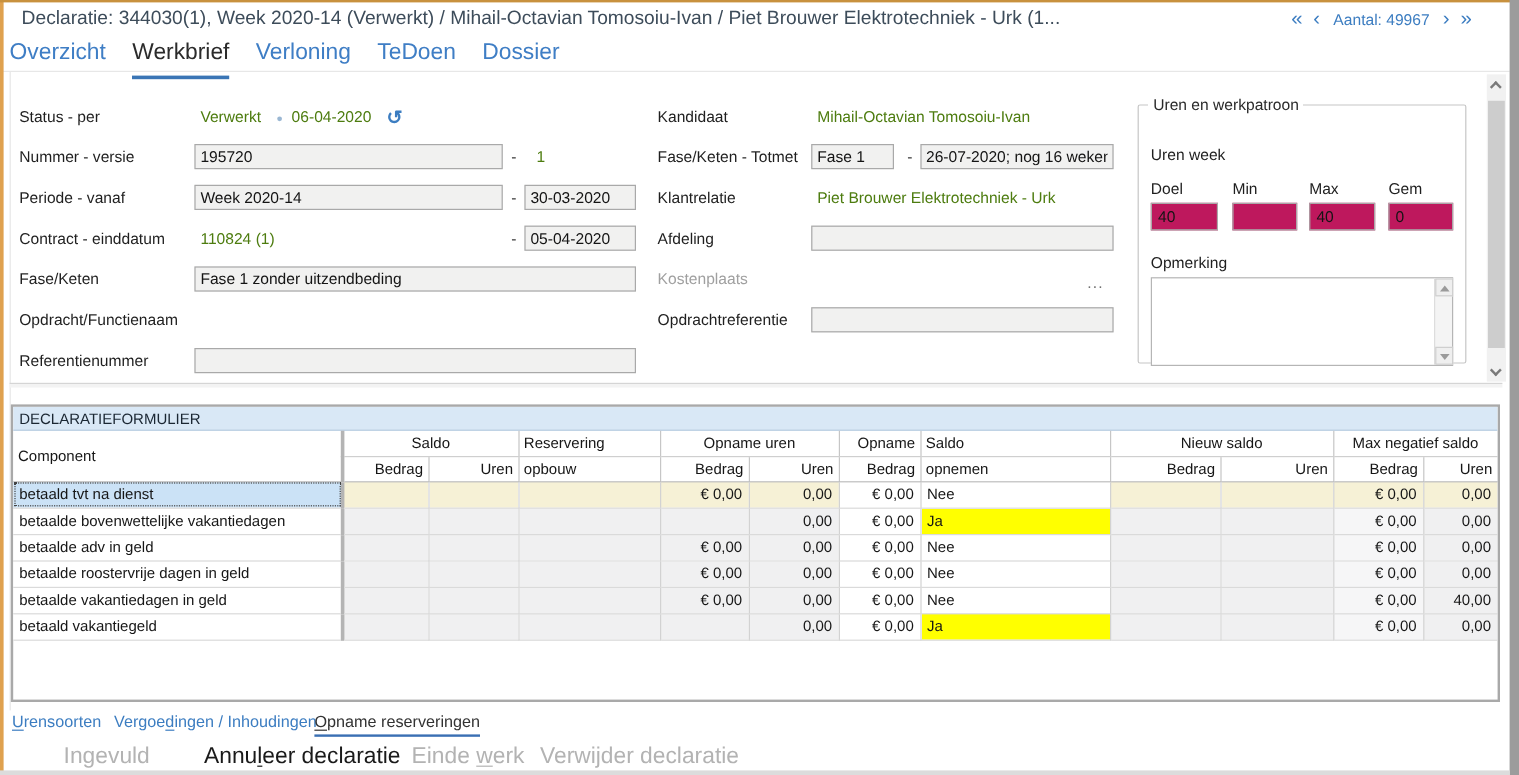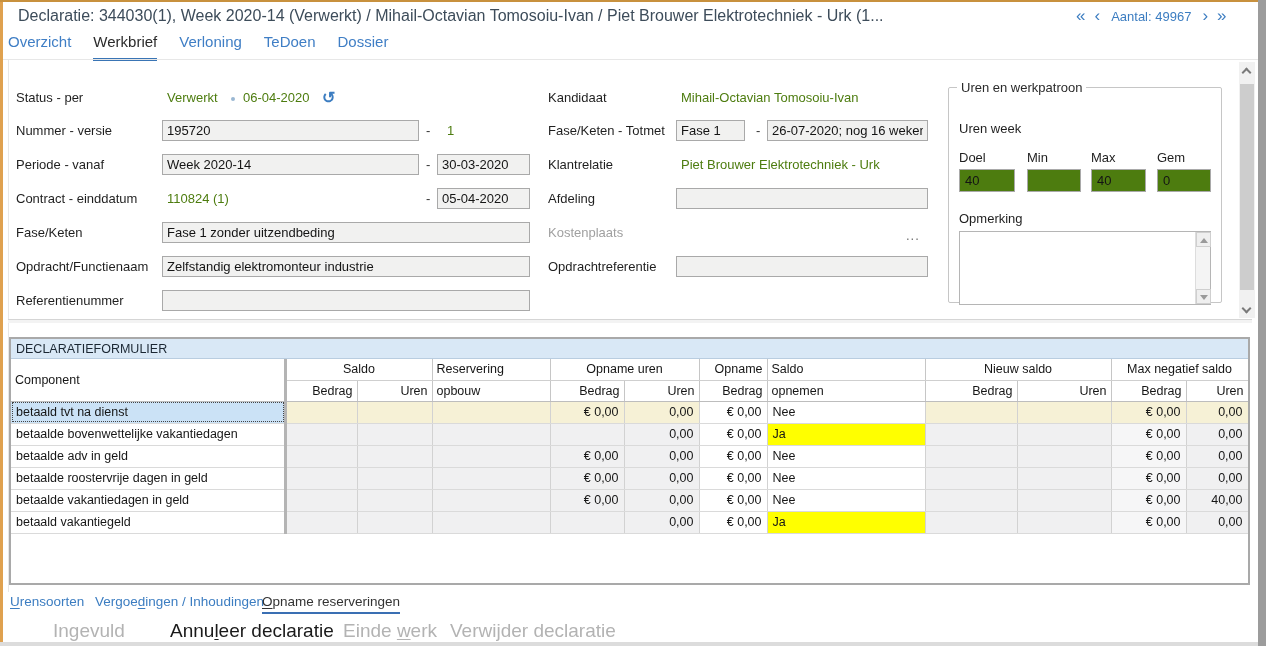--- a/index.html
+++ b/index.html
@@ -13,21 +13,21 @@
 
   
   .page-title { position:absolute; left:18px; top:7px; width:1052px; font-size:16px; color:#3d4c5a;
                 white-space:nowrap; overflow:hidden; }
   .rec-nav { position:absolute; left:1076px; top:6px; width:178px; display:flex; align-items:center; gap:9px;
              color:#3c7dc1; }
   .rec-nav .arr { font-size:17px; cursor:pointer; }
   .rec-nav .cnt { font-size:13px; padding:0 2px; }
 
   
-  .tabstrip { position:absolute; left:8px; top:33px; display:flex; gap:22px; font-size:15px; }
+  .tabstrip { position:absolute; left:8px; top:33px; display:flex; gap:22px; font-size:19px; }
   .tabstrip .tab { color:#3f7ec5; padding-bottom:8px; cursor:pointer; }
   .tabstrip .tab.active { color:#2b2b2b; border-bottom:3px solid #3a75b5; }
   .hline-tabs { position:absolute; left:0; right:8px; top:59px; height:1px; background:#e7e7e7; }
   .vline-page { position:absolute; left:8px; top:60px; height:532px; width:1px; background:#e7e7e7; }
 
   
   .pane-divider { position:absolute; left:8px; right:14px; top:319px; height:1px; background:#d5d5d5; }
   .pane-divider2{ position:absolute; left:8px; right:14px; top:320px; height:3px; background:#f3f3f3; }
   .lbl { position:absolute; font-size:13px; color:#1f1f1f; white-space:nowrap; }
   .lbl.dim { color:#a0a0a0; }
@@ -41,21 +41,21 @@
                color:#9a9a9a; padding:1px 4px; cursor:pointer; }
   .selectbox .chev { position:absolute; right:7px; top:6px; width:7px; height:7px;
                      border-right:1px solid #9a9a9a; border-bottom:1px solid #9a9a9a; transform:rotate(45deg); }
   .more { position:absolute; font-size:13px; color:#707070; letter-spacing:1px; cursor:pointer; }
 
   
   fieldset.uren { position:absolute; left:948px; top:80px; width:274px; height:223px;
                   border:1px solid #c6c6c6; border-radius:2px; padding:0; }
   fieldset.uren legend { font-size:13px; color:#2a2a2a; margin-left:8px; padding:0 4px; }
   .uren .inlbl { position:absolute; font-size:13px; color:#1f1f1f; }
-  .uren .infld { position:absolute; height:23px; background:#4d7c0f; border:1px solid #a9a9a9; font-size:13px;
+  .uren .infld { position:absolute; height:23px; background:#be185d; border:1px solid #a9a9a9; font-size:13px;
                  color:#141414; padding:0 5px; font-family:"Liberation Sans",sans-serif;}
   .uren textarea { position:absolute; left:10px; top:136px; width:252px; height:74px; border:1px solid #b5b5b5;
                    background:#fff; resize:none; font-family:"Liberation Sans",sans-serif; font-size:13px; }
   .ta-sb { position:absolute; left:246px; top:137px; width:15px; height:72px; background:#f4f4f4; border-left:1px solid #ddd; }
   .ta-btn { position:absolute; left:0; width:15px; height:15px; background:#efefef; border:1px solid #cfcfcf; }
   .tri-up   { position:absolute; left:3px; top:5px;  width:0; height:0; border-left:4px solid transparent;
               border-right:4px solid transparent; border-bottom:5px solid #9a9a9a; }
   .tri-down { position:absolute; left:3px; top:5px;  width:0; height:0; border-left:4px solid transparent;
               border-right:4px solid transparent; border-top:5px solid #9a9a9a; }
 
@@ -139,21 +139,20 @@
 
   <span class="lbl" style="left:16px;top:191px">Contract - einddatum</span>
   <span class="link" style="left:167px;top:191px">110824 (1)</span>
   <span class="dash" style="left:426px;top:191px">-</span>
   <input class="fld" style="left: 437px; top: 188px; width: 93px;" value="05-04-2020">
 
   <span class="lbl" style="left:16px;top:225px">Fase/Keten</span>
   <input class="fld" style="left: 162px; top: 222px; width: 368px;" value="Fase 1 zonder uitzendbeding">
 
   <span class="lbl" style="left:16px;top:259px">Opdracht/Functienaam</span>
-  <input class="fld" style="left: 162px; top: 256px; width: 368px;" value="Zelfstandig elektromonteur industrie">
 
   <span class="lbl" style="left:16px;top:293px">Referentienummer</span>
   <input class="fld" style="left: 162px; top: 290px; width: 368px;" value="">
 
   <span class="lbl" style="left:548px;top:90px">Kandidaat</span>
   <span class="link" style="left:681px;top:90px">Mihail-Octavian Tomosoiu-Ivan</span>
 
   <span class="lbl" style="left:548px;top:123px">Fase/Keten - Totmet</span>
   <input class="fld" style="left: 676px; top: 120px; width: 69px;" value="Fase 1">
   <span class="dash" style="left:756px;top:123px">-</span>

